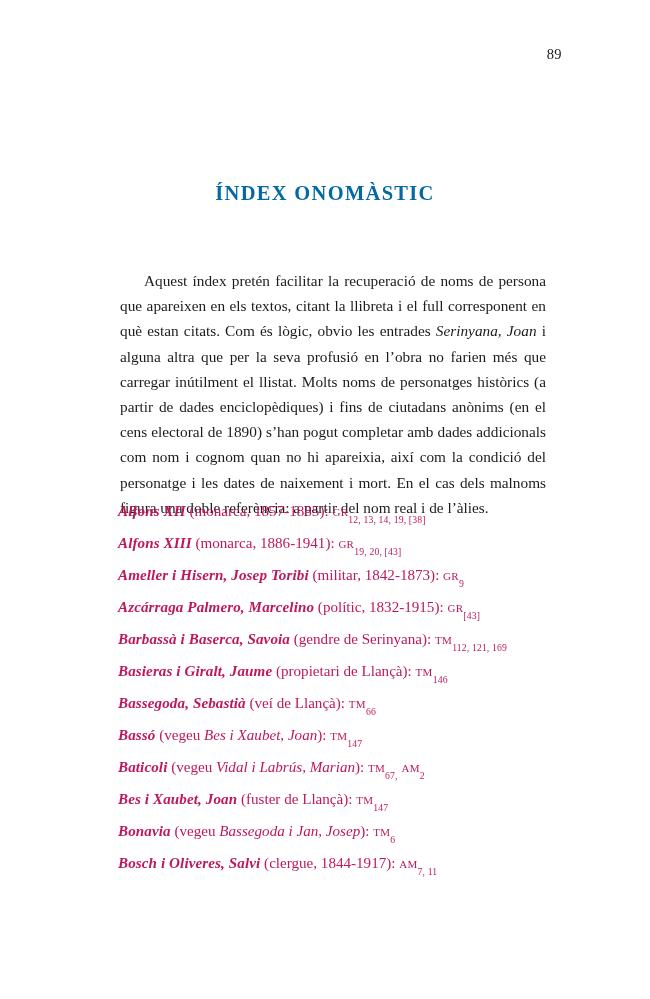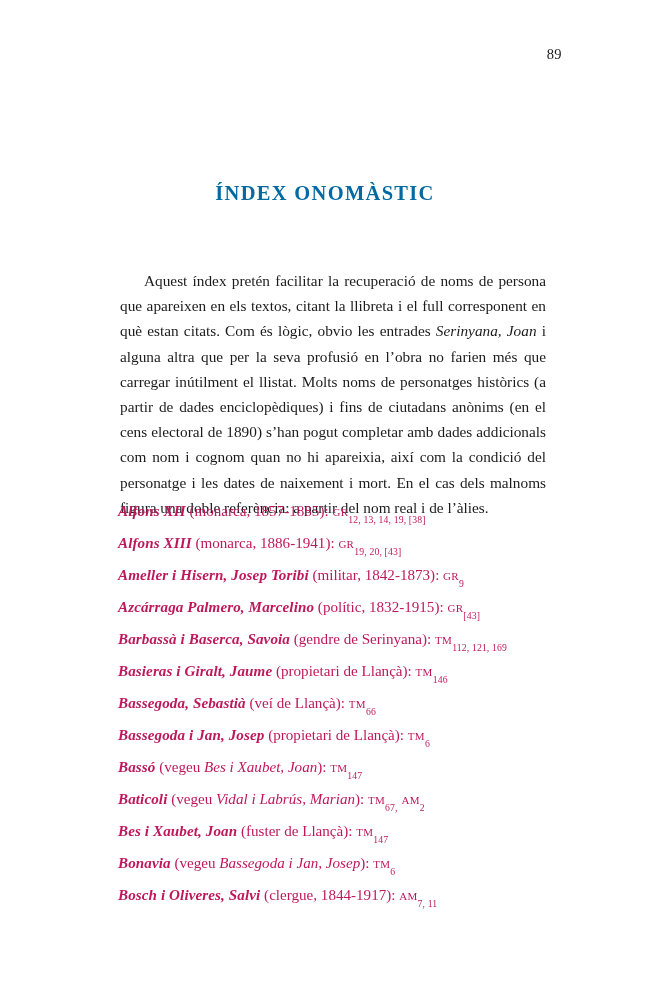--- a/index.html
+++ b/index.html
@@ -129,21 +129,20 @@
   </div>
 
   <ul class="entries">
       <li class="entry"><span class="entry-name">Alfons XII</span><span class="entry-desc"> (monarca, 1857-1885): </span><span class="src">GR</span><span class="refs">12, 13, 14, 19, [38]</span></li>
       <li class="entry"><span class="entry-name">Alfons XIII</span><span class="entry-desc"> (monarca, 1886-1941): </span><span class="src">GR</span><span class="refs">19, 20, [43]</span></li>
       <li class="entry"><span class="entry-name">Ameller i Hisern, Josep Toribi</span><span class="entry-desc"> (militar, 1842-1873): </span><span class="src">GR</span><span class="refs">9</span></li>
       <li class="entry"><span class="entry-name">Azcárraga Palmero, Marcelino</span><span class="entry-desc"> (polític, 1832-1915): </span><span class="src">GR</span><span class="refs">[43]</span></li>
       <li class="entry"><span class="entry-name">Barbassà i Baserca, Savoia</span><span class="entry-desc"> (gendre de Serinyana): </span><span class="src">TM</span><span class="refs">112, 121, 169</span></li>
       <li class="entry"><span class="entry-name">Basieras i Giralt, Jaume</span><span class="entry-desc"> (propietari de Llançà): </span><span class="src">TM</span><span class="refs">146</span></li>
       <li class="entry"><span class="entry-name">Bassegoda, Sebastià</span><span class="entry-desc"> (veí de Llançà): </span><span class="src">TM</span><span class="refs">66</span></li>
-      <li class="entry"><span class="entry-name">Bassegoda i Jan, Josep</span><span class="entry-desc"> (propietari de Llançà): </span><span class="src">TM</span><span class="refs">6</span></li>
       <li class="entry"><span class="entry-name">Bassó</span><span class="entry-desc"> (vegeu <i>Bes i Xaubet, Joan</i>): </span><span class="src">TM</span><span class="refs">147</span></li>
       <li class="entry"><span class="entry-name">Baticoli</span><span class="entry-desc"> (vegeu <i>Vidal i Labrús, Marian</i>): </span><span class="src">TM</span><span class="refs">67,</span> <span class="src">AM</span><span class="refs">2</span></li>
       <li class="entry"><span class="entry-name">Bes i Xaubet, Joan</span><span class="entry-desc"> (fuster de Llançà): </span><span class="src">TM</span><span class="refs">147</span></li>
       <li class="entry"><span class="entry-name">Bonavia</span><span class="entry-desc"> (vegeu <i>Bassegoda i Jan, Josep</i>): </span><span class="src">TM</span><span class="refs">6</span></li>
       <li class="entry"><span class="entry-name">Bosch i Oliveres, Salvi</span><span class="entry-desc"> (clergue, 1844-1917): </span><span class="src">AM</span><span class="refs">7, 11</span></li>
     </ul>
 
 </div>
 
 </body></html>

